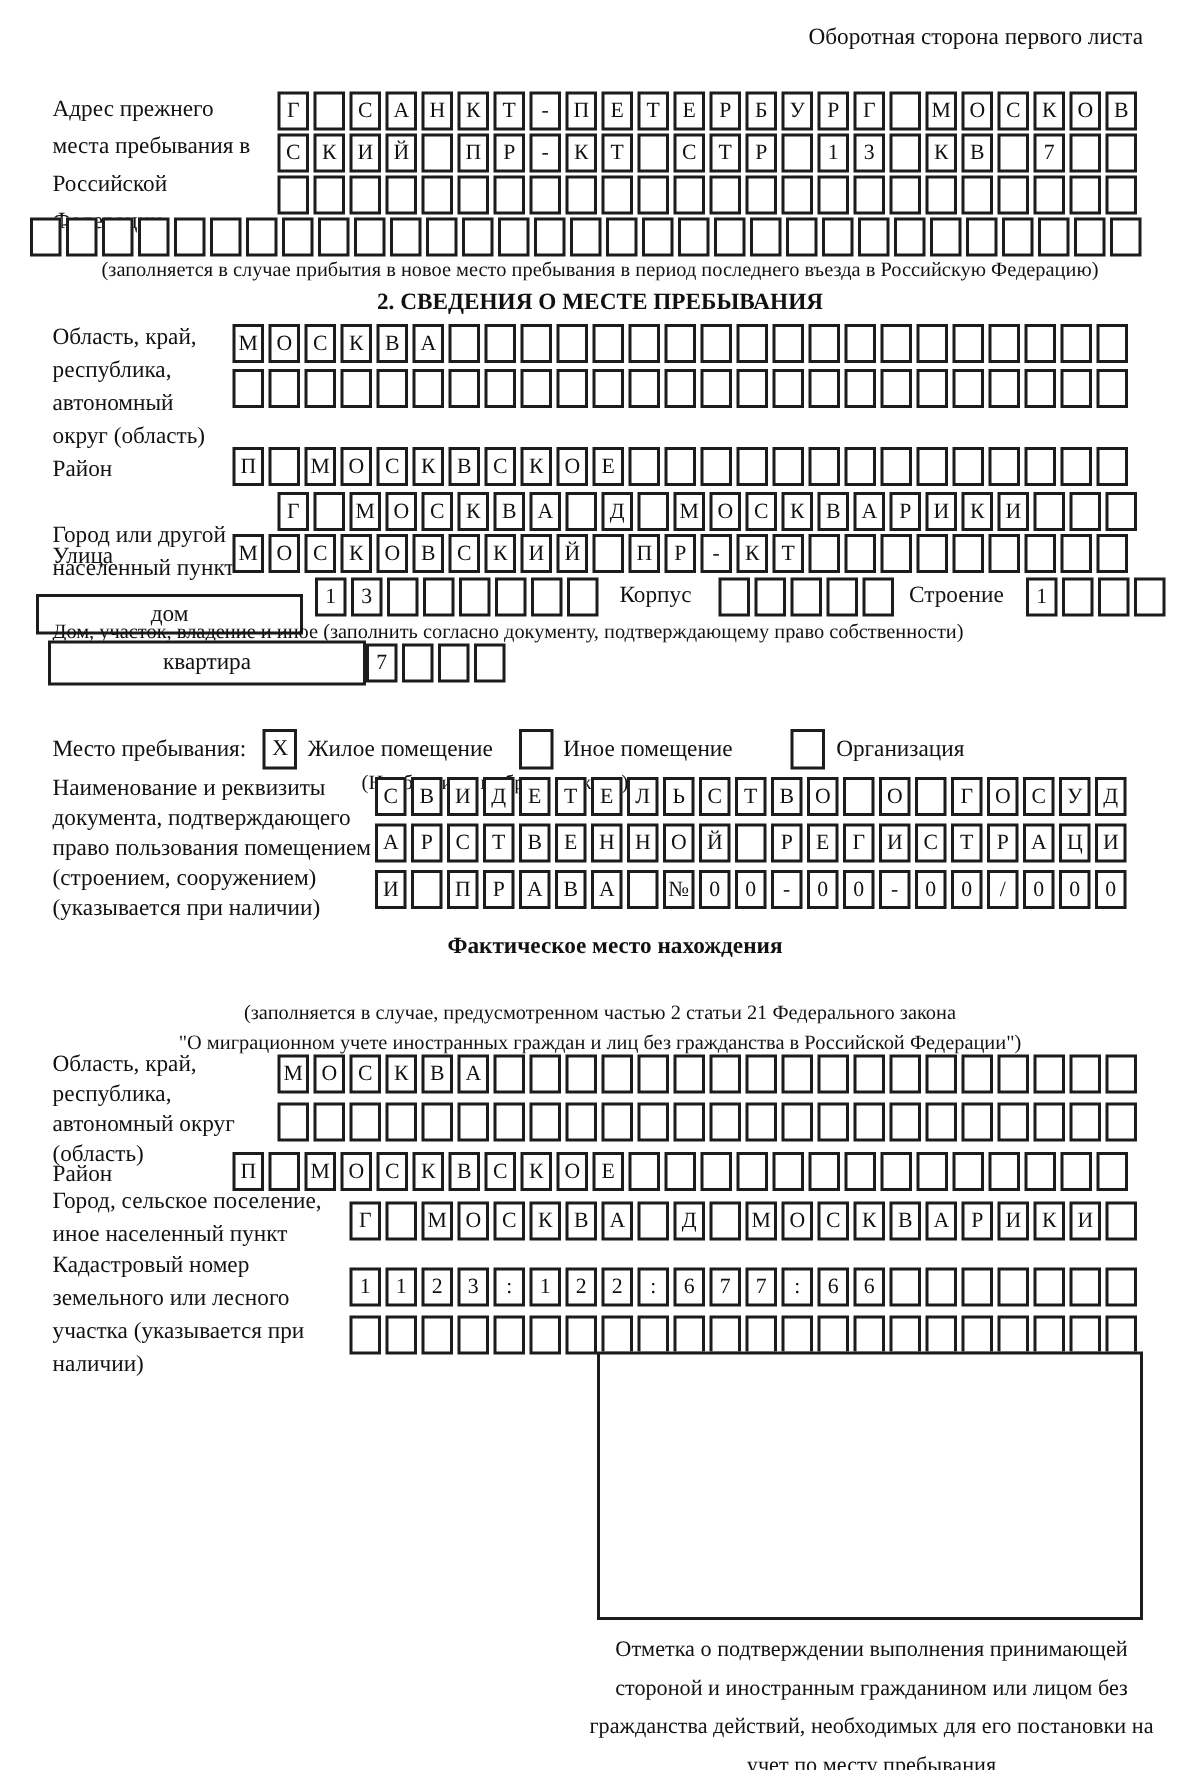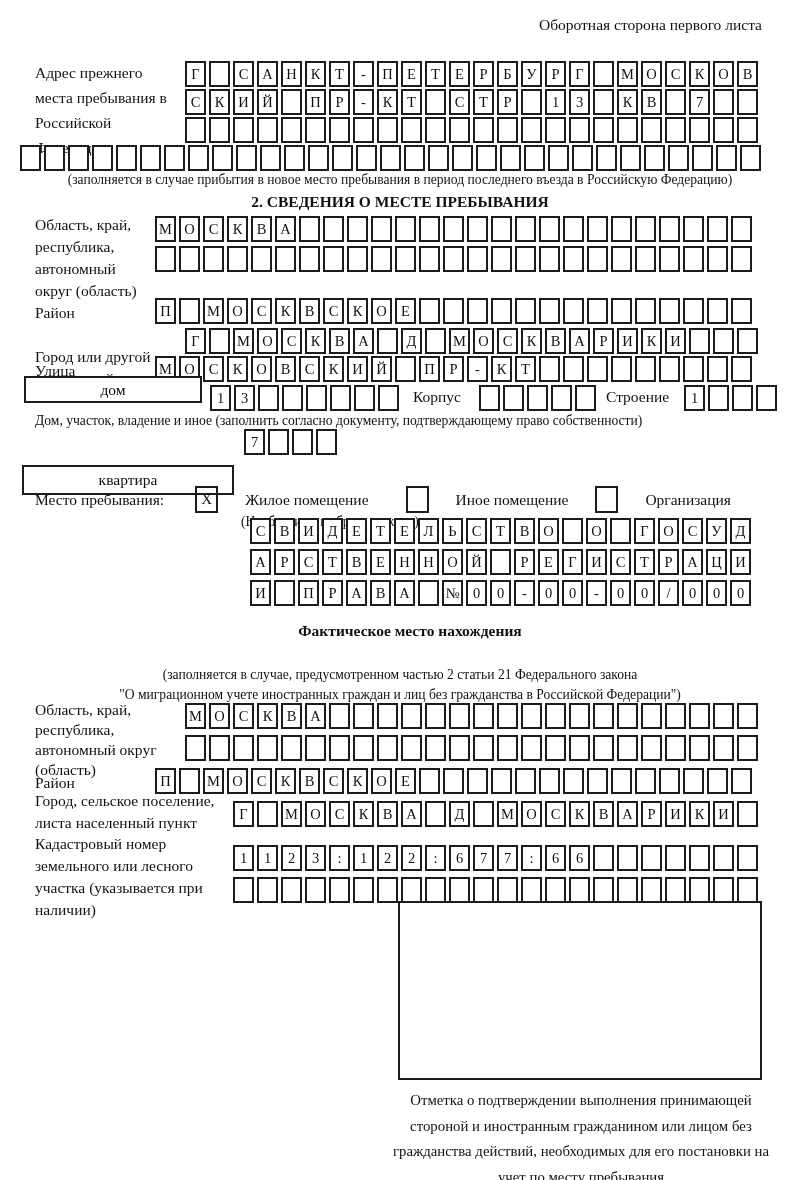--- a/index.html
+++ b/index.html
@@ -11,21 +11,21 @@
   .lh22{line-height:22px;}
   .grid{position:absolute;display:flex;gap:3px;}
   .cell{display:inline-flex;width:21px;height:26px;border:2px solid #1c1c1c;box-sizing:border-box;
         align-items:center;justify-content:center;font-size:14.5px;flex:0 0 auto;background:#fff;}
   .bigbox{position:absolute;border:2px solid #1c1c1c;box-sizing:border-box;display:flex;
           align-items:center;justify-content:center;font-size:15.5px;background:#fff;}
   .note{font-size:13.6px;}
   .center{text-align:center;width:800px;left:0;}
   .bold{font-weight:bold;}
   .inline-lbl{font-size:15.5px;}
-  .stayrow{display:flex;align-items:center;gap:27px;font-size:15.5px;}
+  .stayrow{display:flex;align-items:center;gap:7px;font-size:15.5px;}
   .cb{display:inline-flex;width:23px;height:27px;border:2px solid #1c1c1c;box-sizing:border-box;
       align-items:center;justify-content:center;font-size:15px;flex:0 0 auto;}
   .markbox{position:absolute;border:2.5px solid #1c1c1c;box-sizing:border-box;background:#fff;}
 </style>
 </head>
 <body>
 
 <div id="form">
 
   <div class="abs" style="left:0;top:16px;width:762px;text-align:right;font-size:15.5px;">Оборотная сторона первого листа</div>
@@ -281,21 +281,21 @@
       <span class="cell"></span>
       <span class="cell"></span>
       <span class="cell"></span>
       <span class="cell"></span>
       <span class="cell"></span>
       <span class="cell"></span>
       <span class="cell"></span>
       <span class="cell"></span>
     </div>
 
-  <div class="bigbox" style="left:24px;top:376px;width:178px;height:27px;">
+  <div class="bigbox" style="left:24px;top:396px;width:178px;height:27px;">
     <span>дом</span>
   </div>
   <div class="grid" style="left:210px;top:385px;">
       <span class="cell">1</span>
       <span class="cell">3</span>
       <span class="cell"></span>
       <span class="cell"></span>
       <span class="cell"></span>
       <span class="cell"></span>
       <span class="cell"></span>
@@ -311,41 +311,42 @@
     </div>
   <div class="abs inline-lbl" style="left:606px;top:388px;">Строение</div>
   <div class="grid" style="left:684px;top:385px;">
       <span class="cell">1</span>
       <span class="cell"></span>
       <span class="cell"></span>
       <span class="cell"></span>
     </div>
   <div class="abs note" style="left:35px;top:413px;">Дом, участок, владение и иное (заполнить согласно документу, подтверждающему право собственности)</div>
 
-  <div class="bigbox" style="left:22px;top:427px;width:212px;height:30px;margin-top:38px;">
+  <div class="bigbox" style="left:32px;top:427px;width:212px;height:30px;">
     <span>квартира</span>
   </div>
   <div class="grid" style="left:244px;top:429px;">
       <span class="cell">7</span>
       <span class="cell"></span>
       <span class="cell"></span>
       <span class="cell"></span>
     </div>
 
   <div class="abs stayrow" style="left:35px;top:486px;">
     <span style="margin-right:4px;">Место пребывания:</span>
     <span class="cb">X</span>
     <span style="margin-right:10px;">Жилое помещение</span>
     <span class="cb"></span>
-    <span style="margin-right:0;">Иное помещение</span>
+    <span style="margin-right:32px;">Иное помещение</span>
     <span class="cb"></span>
     <span>Организация</span>
   </div>
   <div class="abs note" style="left:80px;top:514px;width:500px;text-align:center;">(Необходимо выбрать нужное)</div>
 
+  <div class="abs lbl lh21" style="left:35px;top:516px;width:218px;">Наименование и реквизиты документа, подтверждающего право пользования помещением (строением, сооружением) (указывается при наличии)</div>
   <div class="grid" style="left:250px;top:518px;">
       <span class="cell">С</span>
       <span class="cell">В</span>
       <span class="cell">И</span>
       <span class="cell">Д</span>
       <span class="cell">Е</span>
       <span class="cell">Т</span>
       <span class="cell">Е</span>
       <span class="cell">Л</span>
       <span class="cell">Ь</span>
@@ -489,21 +490,21 @@
       <span class="cell"></span>
       <span class="cell"></span>
       <span class="cell"></span>
       <span class="cell"></span>
       <span class="cell"></span>
       <span class="cell"></span>
       <span class="cell"></span>
       <span class="cell"></span>
     </div>
 
-  <div class="abs lbl lh22" style="left:35px;top:790px;width:200px;">Город, сельское поселение, листа населенный пункт</div>
+  <div class="abs lbl lh22" style="left:35px;top:790px;width:200px;">Город, сельское поселение, иное населенный пункт</div>
   <div class="grid" style="left:233px;top:801px;">
       <span class="cell">Г</span>
       <span class="cell"></span>
       <span class="cell">М</span>
       <span class="cell">О</span>
       <span class="cell">С</span>
       <span class="cell">К</span>
       <span class="cell">В</span>
       <span class="cell">А</span>
       <span class="cell"></span>

